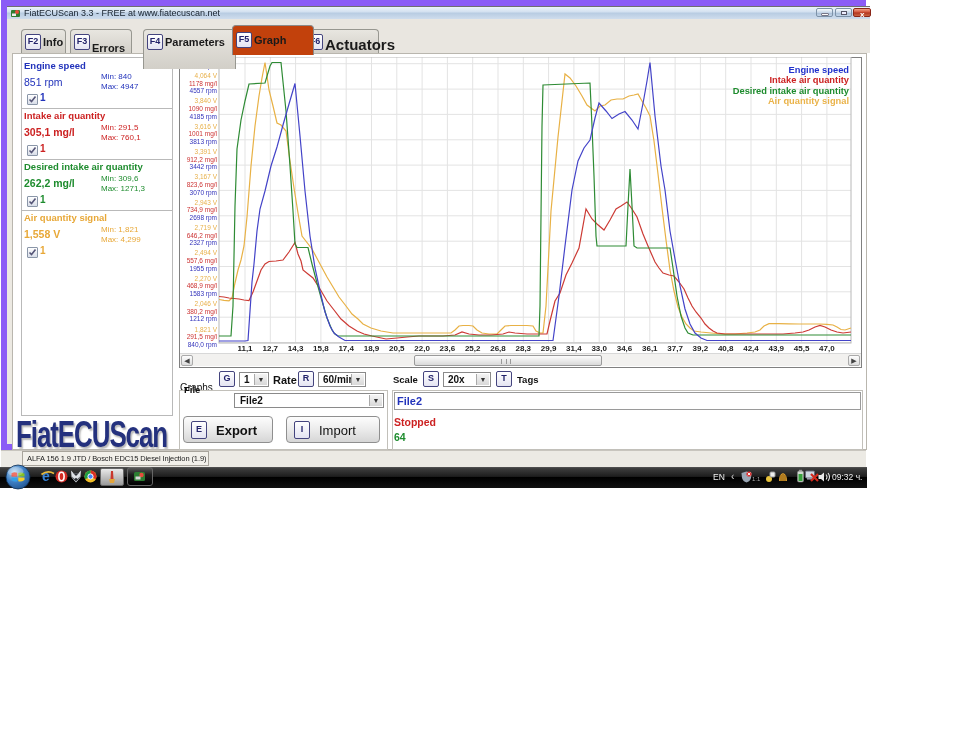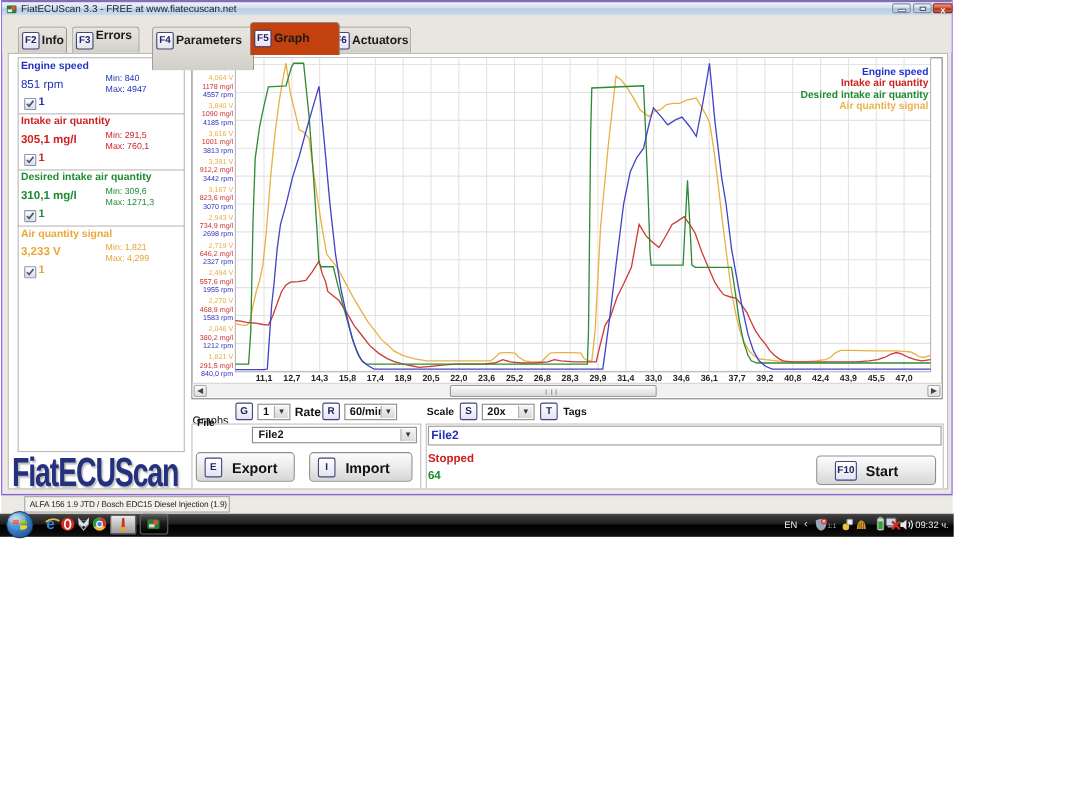--- a/index.html
+++ b/index.html
@@ -4,21 +4,21 @@
 body { width:974px; height:730px; background:#ffffff; font-family:"Liberation Sans", sans-serif; position:relative; overflow:hidden; }
 .badge { position:absolute; width:16px; height:16px; background:linear-gradient(#ffffff,#e4e4f2); border:1.5px solid #44447e; border-radius:2px; font-size:9px; font-weight:bold; color:#22226a; text-align:center; line-height:13px; }
 .cb { position:absolute; width:10.5px; height:10.5px; background:linear-gradient(#fff,#d8dde8); border:1px solid #8a96a8; border-radius:1px; }
 .cb svg { position:absolute; left:0; top:0; }
 .btn { position:absolute; background:linear-gradient(#fdfdfd,#e9e9e9 55%,#d6d6d6); border:1px solid #8f8f8f; border-radius:4px; }
 .combo { position:absolute; height:15px; background:#fff; border:1px solid #8a8a8a; font-size:10px; font-weight:bold; color:#111; }
 .combo .ar { position:absolute; right:1px; top:1px; bottom:1px; width:13px; background:linear-gradient(#f4f4f4,#d8d8d8); border-left:1px solid #aaa; text-align:center; font-size:7px; color:#333; line-height:12px; }
 </style></head>
 <body>
 
-<div style="position:absolute;left:1px;top:0;width:865px;height:450px;border:1px solid #8b5cf6;background:#ece9e2">
+<div style="position:absolute;left:1px;top:0;width:865px;height:450px;border:6px solid #8b5cf6;background:#ece9e2">
 
  <div style="position:absolute;left:0;top:0;width:863px;height:1px;background:#6f6f6f;z-index:9"></div>
  <div style="position:absolute;left:0;top:0;width:863px;height:13px;background:linear-gradient(#f2f7fc,#d3e1f0 45%,#b8cce2 55%,#cfdded)"></div>
  <svg width="10" height="10" style="position:absolute;left:4px;top:2px">
       <rect x="0" y="2" width="9" height="7" rx="1" fill="#2c7d32"></rect>
       <circle cx="6" cy="4" r="2" fill="#e74c3c"></circle>
       <rect x="1" y="5.5" width="4" height="2.5" fill="#eee"></rect>
     </svg>
  <div style="position:absolute;left:17px;top:2px;font-size:9px;color:#15202c">FiatECUScan 3.3 - FREE at www.fiatecuscan.net</div>
  <div style="position:absolute;left:809px;top:2px;width:17px;height:9px;background:linear-gradient(#f8fbfd,#c6d6e8 50%,#a8bed6 55%,#c2d4e8);border:1px solid #7d92a8;border-radius:2px">
@@ -31,33 +31,33 @@
       <div style="position:absolute;left:6px;top:0.5px;color:#fff;font-size:8px;font-weight:bold">x</div>
     </div>
 
  <div style="position:absolute;left:0;top:13px;width:863px;height:34px;background:#e9e6e0"></div>
  <div style="position:absolute;left:14px;top:23px;width:45px;height:24px;background:linear-gradient(#e8e6e0,#d2cfc8);border:1px solid #979790;border-bottom:none;z-index:1;border-radius:4px 4px 0 0">
  <div class="badge" style="left:3px;top:4px">F2</div>
  <div style="position:absolute;left:21px;top:6px;font-size:11px;font-weight:bold;color:#1a1a1a">Info</div>
 </div>
     <div style="position:absolute;left:63px;top:23px;width:62px;height:24px;background:linear-gradient(#e8e6e0,#d2cfc8);border:1px solid #979790;border-bottom:none;z-index:1;border-radius:4px 4px 0 0">
  <div class="badge" style="left:3px;top:4px">F3</div>
- <div style="position:absolute;left:21px;top:1px;font-size:11px;font-weight:bold;color:#1a1a1a">Errors</div>
+ <div style="position:absolute;left:21px;top:12px;font-size:11px;font-weight:bold;color:#1a1a1a">Errors</div>
 </div>
     <div style="position:absolute;left:136px;top:23px;width:93px;height:40px;background:linear-gradient(#e8e6e0,#d2cfc8);border:1px solid #979790;border-bottom:none;z-index:1;border-radius:4px 4px 0 0">
  <div class="badge" style="left:3px;top:4px">F4</div>
  <div style="position:absolute;left:21px;top:6px;font-size:11px;font-weight:bold;color:#1a1a1a">Parameters</div>
 </div>
     <div style="position:absolute;left:225px;top:19px;width:82px;height:30px;background:#c2410c;border:1px solid #8a8a8a;border-bottom:none;z-index:3;border-radius:4px 4px 0 0">
  <div class="badge" style="left:3px;top:6px">F5</div>
  <div style="position:absolute;left:21px;top:8px;font-size:11px;font-weight:bold;color:#1a1a1a">Graph</div>
 </div>
     <div style="position:absolute;left:296px;top:23px;width:76px;height:24px;background:linear-gradient(#e8e6e0,#d2cfc8);border:1px solid #979790;border-bottom:none;z-index:1;border-radius:4px 4px 0 0">
  <div class="badge" style="left:3px;top:4px">F6</div>
- <div style="position:absolute;left:21px;top:6px;font-size:11px;font-weight:bold;color:#1a1a1a">Actuators</div>
+ <div style="position:absolute;left:21px;top:6px;font-size:15px;font-weight:bold;color:#1a1a1a">Actuators</div>
 </div>
 
  <div style="position:absolute;left:5px;top:47px;width:855px;height:397px;background:#fff;border:1px solid #b9b6ae"></div>
 
  <div style="position:absolute;left:14px;top:51px;width:152px;height:359px;background:#fff;border:1px solid #b9b9b9"></div>
 
 <div style="position:absolute;left:17px;top:54px;font-size:9.5px;font-weight:bold;color:#2233bb">Engine speed</div>
 <div style="position:absolute;left:17px;top:70px;font-size:10.5px;font-weight:normal;color:#2233bb">851 rpm</div>
 <div style="position:absolute;left:94px;top:66px;font-size:8px;color:#2233bb">Min: 840</div>
 <div style="position:absolute;left:94px;top:76px;font-size:8px;color:#2233bb">Max: 4947</div>
@@ -73,32 +73,32 @@
 <div style="position:absolute;left:94px;top:117px;font-size:8px;color:#cc2222">Min: 291,5</div>
 <div style="position:absolute;left:94px;top:127px;font-size:8px;color:#cc2222">Max: 760,1</div>
 <div class="cb" style="left:20px;top:139px">
       <svg width="9" height="9">
         <path d="M1.5 4.5 L3.5 6.5 L7.5 1.5" stroke="#557" stroke-width="1.6" fill="none"></path>
       </svg>
     </div>
 <div style="position:absolute;left:33px;top:137px;font-size:10px;font-weight:bold;color:#cc2222">1</div>
     <div style="position:absolute;left:14px;top:153px;width:152px;height:1px;background:#b9b9b9"></div>
 <div style="position:absolute;left:17px;top:155px;font-size:9.5px;font-weight:bold;color:#1e8c2e">Desired intake air quantity</div>
-<div style="position:absolute;left:17px;top:171px;font-size:10.5px;font-weight:bold;color:#1e8c2e">310,1 mg/l</div>
+<div style="position:absolute;left:17px;top:171px;font-size:10.5px;font-weight:bold;color:#1e8c2e">262,2 mg/l</div>
 <div style="position:absolute;left:94px;top:168px;font-size:8px;color:#1e8c2e">Min: 309,6</div>
 <div style="position:absolute;left:94px;top:178px;font-size:8px;color:#1e8c2e">Max: 1271,3</div>
 <div class="cb" style="left:20px;top:190px">
       <svg width="9" height="9">
         <path d="M1.5 4.5 L3.5 6.5 L7.5 1.5" stroke="#557" stroke-width="1.6" fill="none"></path>
       </svg>
     </div>
 <div style="position:absolute;left:33px;top:188px;font-size:10px;font-weight:bold;color:#1e8c2e">1</div>
     <div style="position:absolute;left:14px;top:204px;width:152px;height:1px;background:#b9b9b9"></div>
 <div style="position:absolute;left:17px;top:206px;font-size:9.5px;font-weight:bold;color:#e8a838">Air quantity signal</div>
-<div style="position:absolute;left:17px;top:222px;font-size:10.5px;font-weight:bold;color:#e8a838">3,233 V</div>
+<div style="position:absolute;left:17px;top:222px;font-size:10.5px;font-weight:bold;color:#e8a838">1,558 V</div>
 <div style="position:absolute;left:94px;top:219px;font-size:8px;color:#e8a838">Min: 1,821</div>
 <div style="position:absolute;left:94px;top:229px;font-size:8px;color:#e8a838">Max: 4,299</div>
 <div class="cb" style="left:20px;top:241px">
       <svg width="9" height="9">
         <path d="M1.5 4.5 L3.5 6.5 L7.5 1.5" stroke="#557" stroke-width="1.6" fill="none"></path>
       </svg>
     </div>
 <div style="position:absolute;left:33px;top:239px;font-size:10px;font-weight:bold;color:#e8a838">1</div>
 
  <div style="position:absolute;left:9px;top:408px;width:230px;font-size:37px;font-weight:bold;color:#24317e;letter-spacing:-1.5px;transform:scaleX(0.7);transform-origin:0 0;text-shadow:2px 2px 2px #b9b9b9;z-index:5">FiatECUScan</div>
@@ -251,32 +251,28 @@
  <div class="combo" style="left:227px;top:387px;width:150px">
       <span style="position:absolute;left:5px;top:1px">File2</span>
       <span class="ar">▼</span>
     </div>
  <div class="btn" style="left:176px;top:410px;width:90px;height:27px">
    <div class="badge" style="left:7px;top:4px;height:18px;line-height:15px">E</div>
    <div style="position:absolute;left:32px;top:6px;font-size:13px;font-weight:bold;color:#111">Export</div>
  </div>
  <div class="btn" style="left:279px;top:410px;width:94px;height:27px">
    <div class="badge" style="left:7px;top:4px;height:18px;line-height:15px">I</div>
-   <div style="position:absolute;left:32px;top:6px;font-size:13px;font-weight:bold;color:#111">Import</div>
+   <div style="position:absolute;left:32px;top:6px;font-size:13px;font-weight:normal;color:#111">Import</div>
  </div>
 
  <div style="position:absolute;left:385px;top:384px;width:471px;height:60px;border:1px solid #c2c0ba;background:#fff"></div>
  <div style="position:absolute;left:387px;top:386px;width:467px;height:18px;background:#fff;border:1px solid #9a9a9a"></div>
  <div style="position:absolute;left:390px;top:389px;font-size:11px;font-weight:bold;color:#2233bb">File2</div>
  <div style="position:absolute;left:387px;top:410px;font-size:10.5px;font-weight:bold;color:#cc2222">Stopped</div>
  <div style="position:absolute;left:387px;top:425px;font-size:10.5px;font-weight:bold;color:#1e8c2e">64</div>
- <div class="btn" style="left:740px;top:413px;width:109px;height:27px">
-   <div class="badge" style="left:16px;top:4px;width:20px;height:18px;line-height:15px">F10</div>
-   <div style="position:absolute;left:44px;top:6px;font-size:13px;font-weight:bold;color:#111">Start</div>
- </div>
 </div>
 
 <div style="position:absolute;left:1px;top:450px;width:865px;height:17px;background:#eceae4;border-top:1px solid #c8c5be"></div>
 <div style="position:absolute;left:22px;top:451px;width:187px;height:15px;background:#f2f0ea;border:1px solid #a8a49c"></div>
 <div style="position:absolute;left:27px;top:454px;font-size:7.5px;letter-spacing:-0.1px;color:#222">ALFA 156 1.9 JTD / Bosch EDC15 Diesel Injection (1.9)</div>
 
 <div style="position:absolute;left:0;top:467px;width:867px;height:21px;background:linear-gradient(#555 0%,#3c3c3c 8%,#1d1d1d 45%,#000 50%,#111 100%)"></div>
 <svg width="34" height="30" style="position:absolute;left:2px;top:463px">
  <defs>
       <radialGradient id="orb" cx="0.35" cy="0.3" r="0.9">

